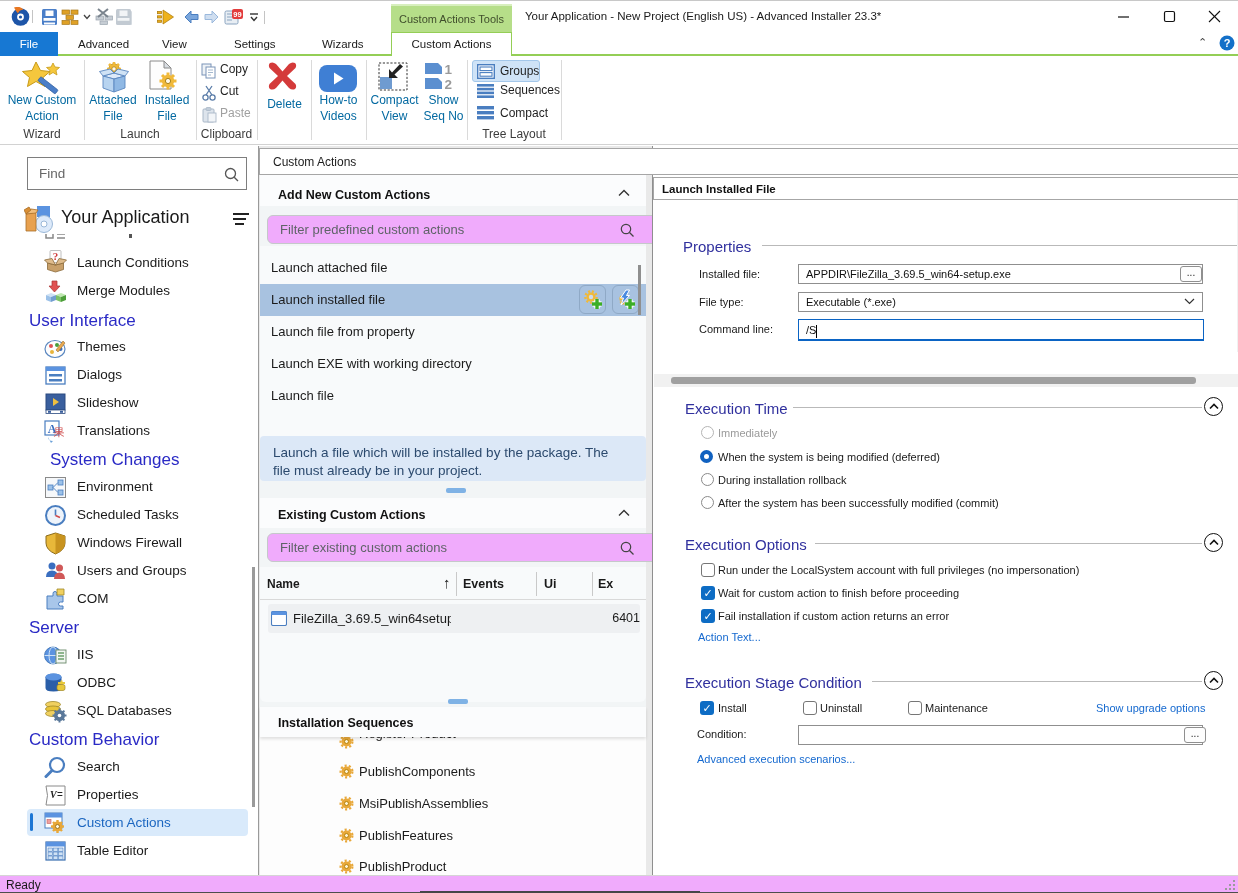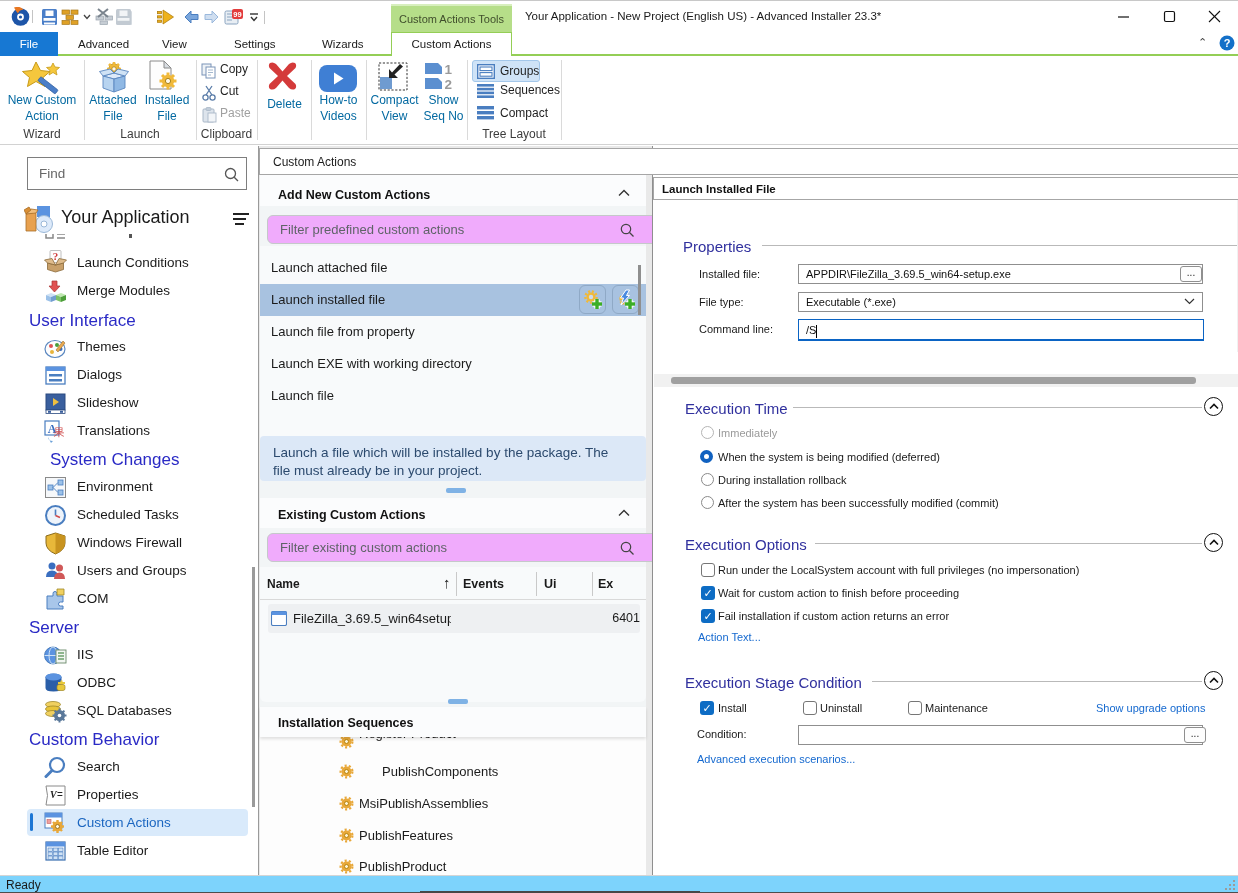--- a/index.html
+++ b/index.html
@@ -48,21 +48,21 @@
 .sline { position:absolute; height:1px; background:#b9b9b9; }
 .flabel { position:absolute; font-size:11px; color:#1a1a1a; }
 .fbox { position:absolute; left:145px; width:405px; border:1px solid #8f8f8f; background:#fff; font-size:11px; color:#111; padding-left:7px; }
 .chevbtn { position:absolute; width:19px; height:19px; border:1.5px solid #111; border-radius:50%; background:#fff; }
 .link { position:absolute; font-size:11px; color:#1569cf; white-space:nowrap; }
 .cb { position:absolute; width:14px; height:14px; border:1px solid #767676; border-radius:3px; background:#fff; }
 .cbc { position:absolute; width:14px; height:14px; border-radius:3px; background:#0d6cc4; color:#fff; font-size:11px; text-align:center; line-height:14px; }
 .rdo { position:absolute; width:13px; height:13px; border:1px solid #8a8a8a; border-radius:50%; background:#fff; }
 .clabel { position:absolute; font-size:11px; color:#1a1a1a; white-space:nowrap; }
 
-#statusbar { position:absolute; left:0; top:875px; width:1238px; height:18px; background:#7dd3fc; border-top:1px solid #d5d5d5; }
+#statusbar { position:absolute; left:0; top:875px; width:1238px; height:18px; background:#f0abfc; border-top:1px solid #d5d5d5; }
 #statusbar span { position:absolute; left:6px; top:2px; font-size:12px; color:#1a1a1a; }
 </style>
 </head>
 <body>
 
 <div id="titlebar">
   <div id="ctxlabel">Custom Actions Tools</div>
   <div id="wtitle">Your Application - New Project (English US) - Advanced Installer 23.3*</div>
 
   <svg class="svgi" style="left:1113px; top:5px;" width="110" height="22" viewBox="0 0 110 22">
@@ -585,21 +585,21 @@
         <circle cx="7.5" cy="7.5" r="5" fill="#e8a83a"></circle>
         <circle cx="7.5" cy="7.5" r="5.9" fill="none" stroke="#e8a83a" stroke-width="2.2" stroke-dasharray="2.1 2.1"></circle>
         <circle cx="7.5" cy="7.5" r="2" fill="#fdf2d8" stroke="#b8860b" stroke-width="1"></circle>
       </svg>
     <div style="position:absolute; left:99px; top:551px; font-size:13px; color:#1b1b1b;">Register Product</div>
     <svg class="svgi" style="left:79px; top:589px;" width="15" height="15" viewBox="0 0 15 15">
         <circle cx="7.5" cy="7.5" r="5" fill="#e8a83a"></circle>
         <circle cx="7.5" cy="7.5" r="5.9" fill="none" stroke="#e8a83a" stroke-width="2.2" stroke-dasharray="2.1 2.1"></circle>
         <circle cx="7.5" cy="7.5" r="2" fill="#fdf2d8" stroke="#b8860b" stroke-width="1"></circle>
       </svg>
-    <div style="position:absolute; left:99px; top:589px; font-size:13px; color:#1b1b1b;margin-left:23px;">PublishComponents</div>
+    <div style="position:absolute; left:99px; top:589px; font-size:13px; color:#1b1b1b;">PublishComponents</div>
     <svg class="svgi" style="left:79px; top:621px;" width="15" height="15" viewBox="0 0 15 15">
         <circle cx="7.5" cy="7.5" r="5" fill="#e8a83a"></circle>
         <circle cx="7.5" cy="7.5" r="5.9" fill="none" stroke="#e8a83a" stroke-width="2.2" stroke-dasharray="2.1 2.1"></circle>
         <circle cx="7.5" cy="7.5" r="2" fill="#fdf2d8" stroke="#b8860b" stroke-width="1"></circle>
       </svg>
     <div style="position:absolute; left:99px; top:621px; font-size:13px; color:#1b1b1b;">MsiPublishAssemblies</div>
     <svg class="svgi" style="left:79px; top:653px;" width="15" height="15" viewBox="0 0 15 15">
         <circle cx="7.5" cy="7.5" r="5" fill="#e8a83a"></circle>
         <circle cx="7.5" cy="7.5" r="5.9" fill="none" stroke="#e8a83a" stroke-width="2.2" stroke-dasharray="2.1 2.1"></circle>
         <circle cx="7.5" cy="7.5" r="2" fill="#fdf2d8" stroke="#b8860b" stroke-width="1"></circle>

